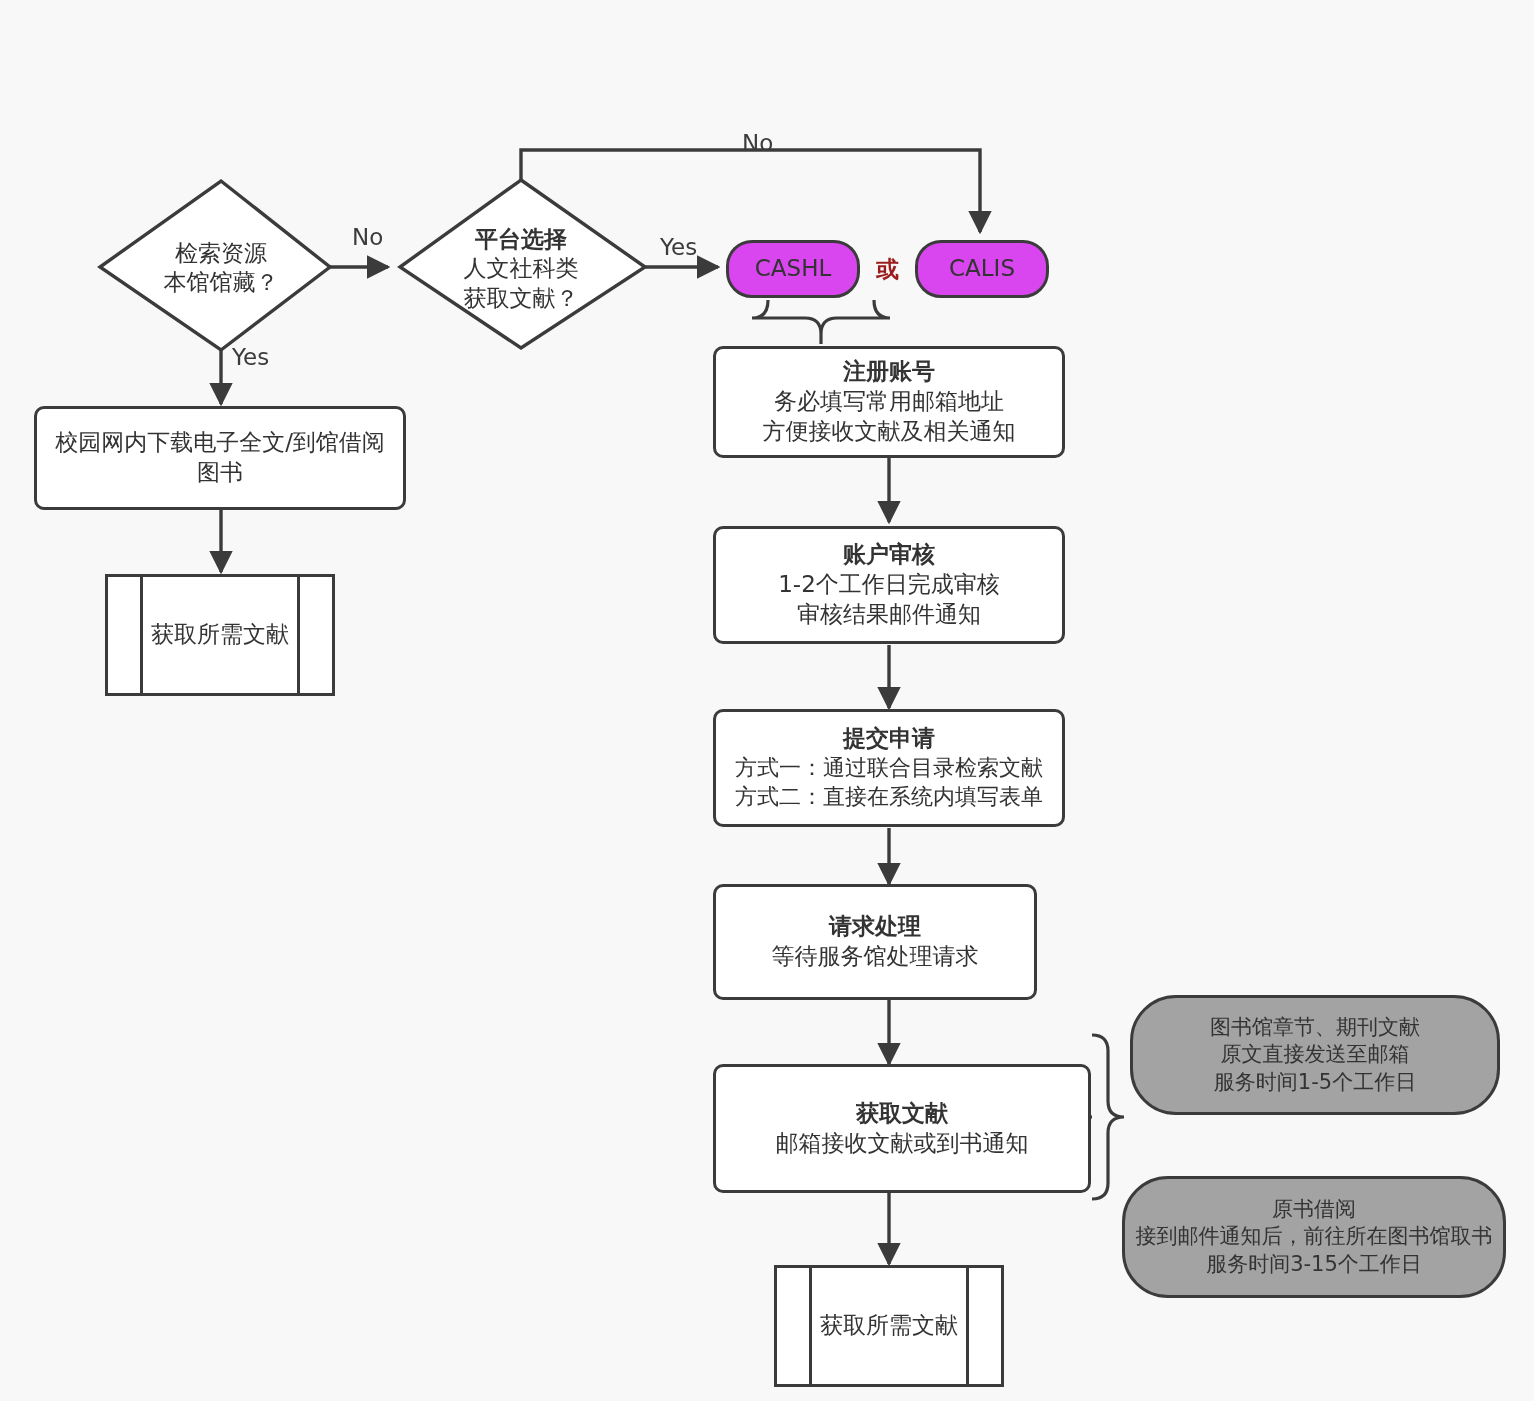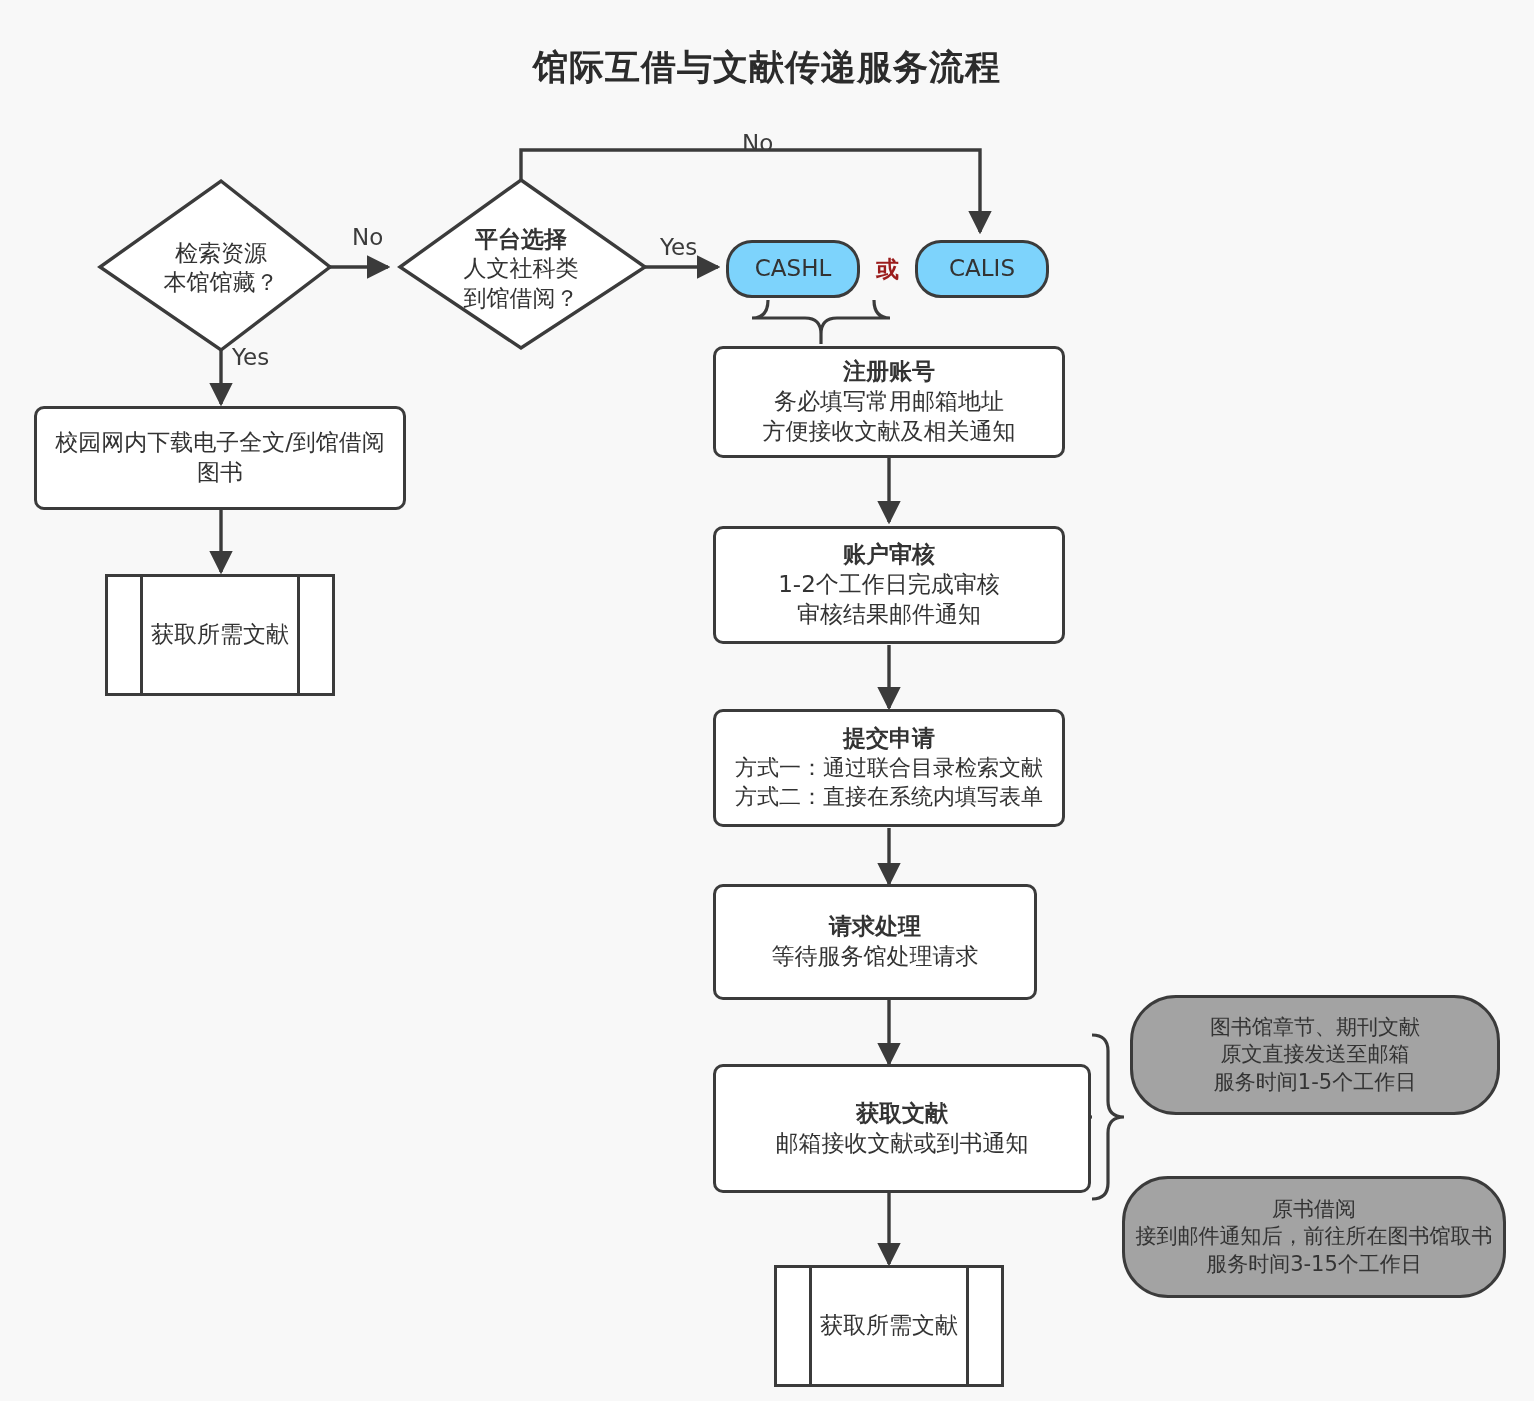--- a/index.html
+++ b/index.html
@@ -38,21 +38,21 @@
     text-align: center;
     color: #333333;
     line-height: 1.30;
   }
   .proc {
     background: #ffffff;
     border: 3px solid #3b3b3b;
     border-radius: 10px;
   }
   .pill {
-    background: #7dd3fc;
+    background: #d946ef;
     border: 3px solid #3b3b3b;
     border-radius: 26px;
   }
   .note {
     background: #a3a3a3;
     border: 3px solid #3b3b3b;
     border-radius: 46px;
   }
   .predef {
     background: #ffffff;
@@ -107,21 +107,20 @@
   }
   .f24 { font-size: 23px; }
   .f22 { font-size: 22px; }
   .f21 { font-size: 21px; }
 </style>
 </head>
 <body>
 
 <div id="chart-root">
 
-  <div class="title">馆际互借与文献传递服务流程</div>
 
   <svg class="layer" viewBox="0 0 1534 1401">
     <defs>
       <marker id="arrow" viewBox="0 0 10 10" refX="9" refY="5" markerWidth="7" markerHeight="7" orient="auto-start-reverse">
         <path d="M 0 0 L 10 5 L 0 10 z" fill="#3b3b3b"></path>
       </marker>
     </defs>
     <g fill="none" stroke="#3b3b3b" stroke-width="3.4" stroke-linecap="butt" stroke-linejoin="miter">
 
       <path d="M 330 267 L 388 267" marker-end="url(#arrow)"></path>
@@ -169,21 +168,21 @@
   </svg>
 
   <div class="diamond-label f24" style="left:121px; top:222px; width:200px; height:92px;">
     <span class="ln">检索资源</span>
     <span class="ln">本馆馆藏？</span>
   </div>
 
   <div class="diamond-label f24" style="left:421px; top:220px; width:200px; height:98px;">
     <span class="ln b">平台选择</span>
     <span class="ln">人文社科类</span>
-    <span class="ln">到馆借阅？</span>
+    <span class="ln">获取文献？</span>
   </div>
 
   <div class="edge-label" style="left:352px; top:224px;">No</div>
   <div class="edge-label" style="left:232px; top:344px;">Yes</div>
   <div class="edge-label" style="left:660px; top:234px;">Yes</div>
   <div class="edge-label" style="left:742px; top:130px;">No</div>
 
   <div class="node pill f24" style="left:726px; top:240px; width:134px; height:58px;">
     <span class="ln">CASHL</span>
   </div>

